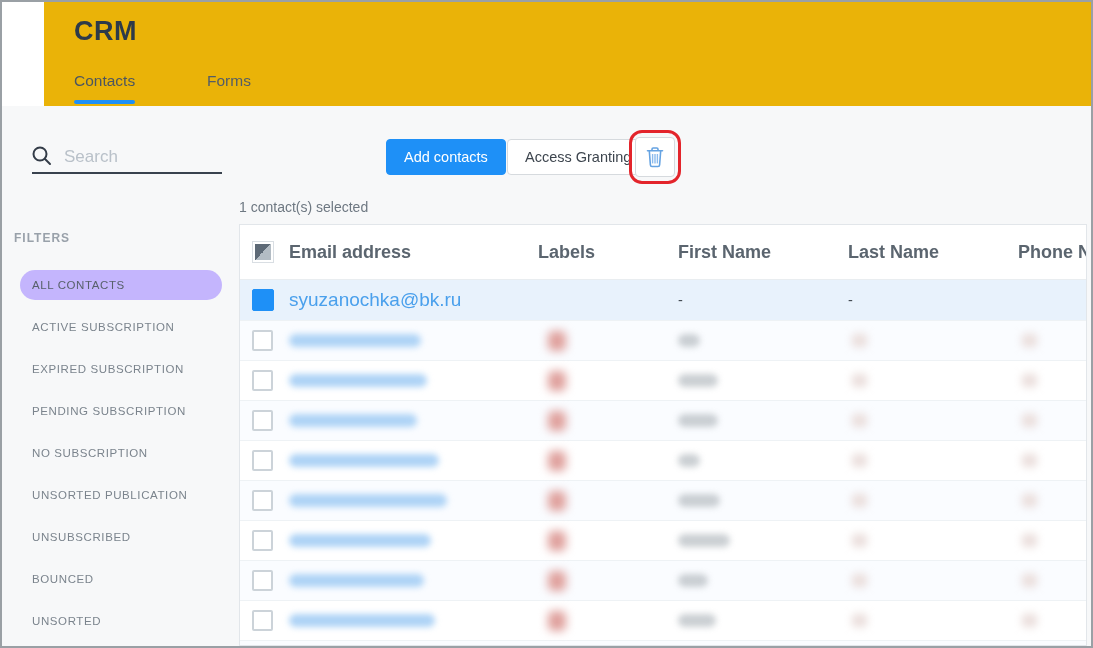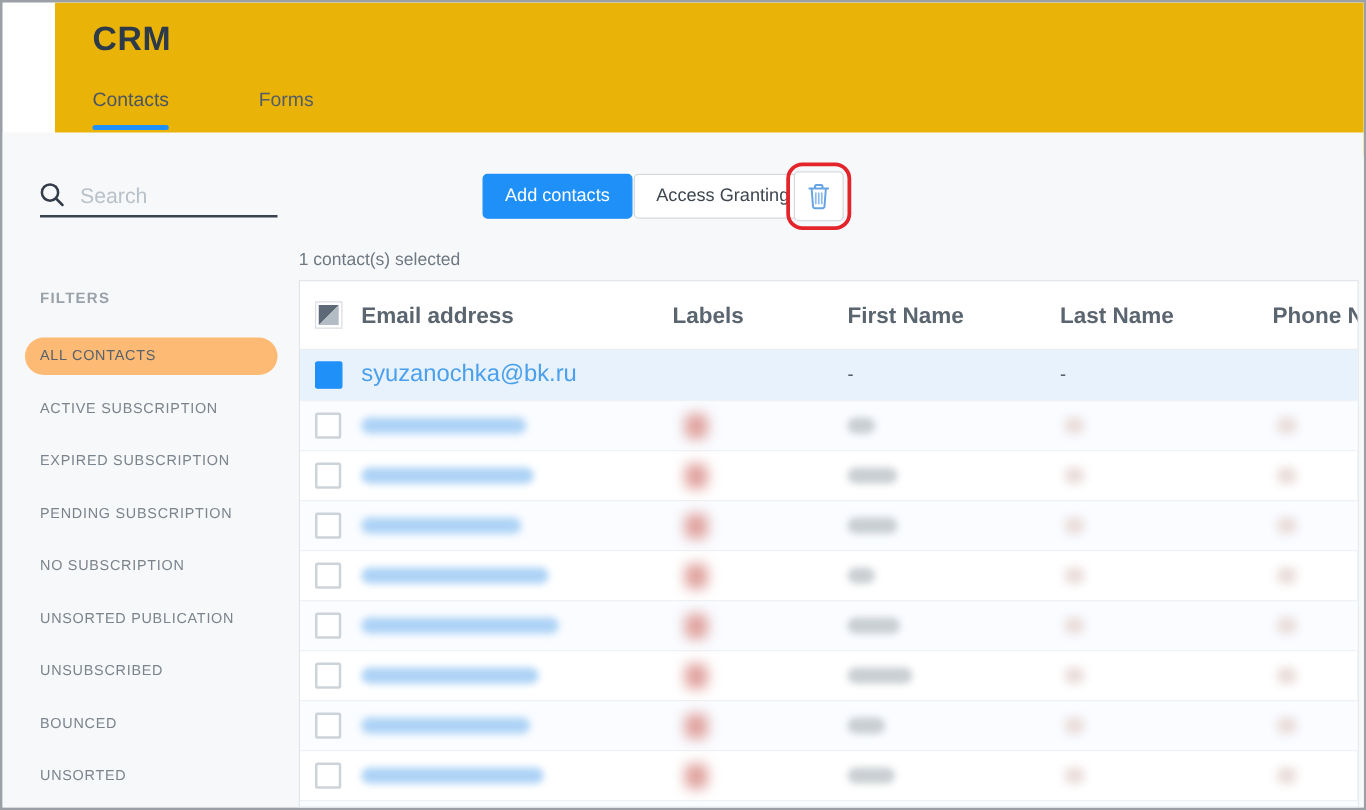--- a/index.html
+++ b/index.html
@@ -40,31 +40,31 @@
   .search-input {
     position:absolute; left:62px; top:142px; width:156px; height:26px;
     border:none; outline:none; background:transparent;
     font-family:"Liberation Sans",sans-serif; font-size:17px; color:#701a75;
   }
   .search-input::placeholder { color:#b9c1c9; }
   .search-underline {
     position:absolute; left:30px; top:170px; width:190px; height:2px; background:#39424e;
   }
   .filters-heading {
-    position:absolute; left:30px; top:229px;
+    position:absolute; left:12px; top:229px;
     font-size:12px; font-weight:700; color:#99a1aa; letter-spacing:1px;
   }
   .filter-list { position:absolute; left:18px; top:268px; width:202px; }
   .filter-item {
     width:202px; height:30px; margin-bottom:12px; border-radius:16px;
     display:flex; align-items:center; padding-left:12px;
     font-size:11.5px; color:#7b848d; letter-spacing:.6px; cursor:pointer;
     white-space:nowrap;
   }
-  .filter-item.active { background:#fdba74; color:#58616b; }
+  .filter-item.active { background:#c4b5fd; color:#58616b; }
 
   
   .btn {
     position:absolute; top:137px; height:36px; padding:0 17px;
     background:#fff; border:1px solid #d6dade; border-radius:4px;
     font-family:"Liberation Sans",sans-serif; font-size:14.5px; color:#3d454e;
     cursor:pointer; white-space:nowrap;
   }
   .btn-advanced { left:237px; }
   .btn-add { left:384px; background:#1e90f7; border-color:#1e90f7; color:#fff; }

